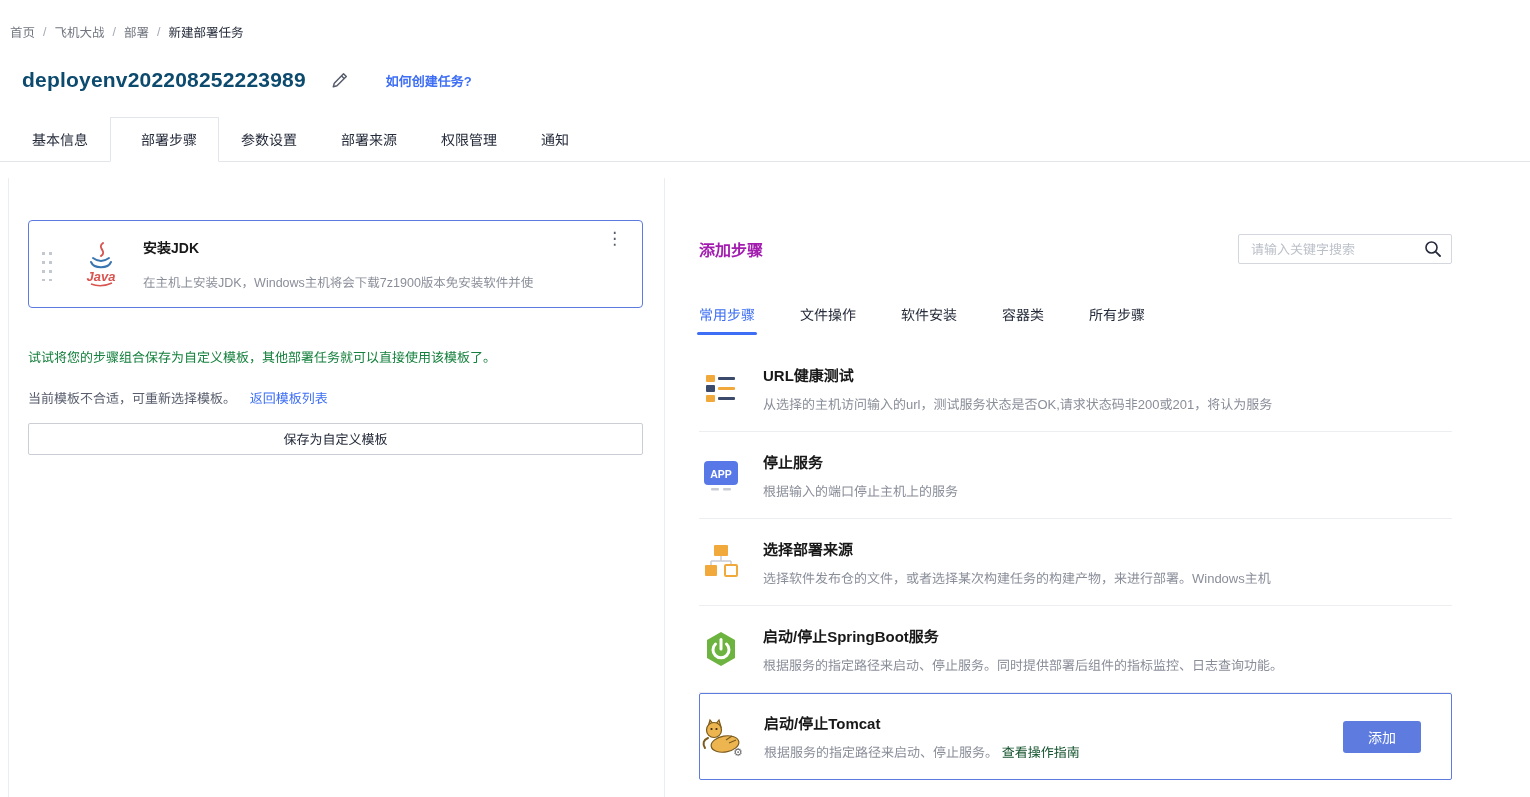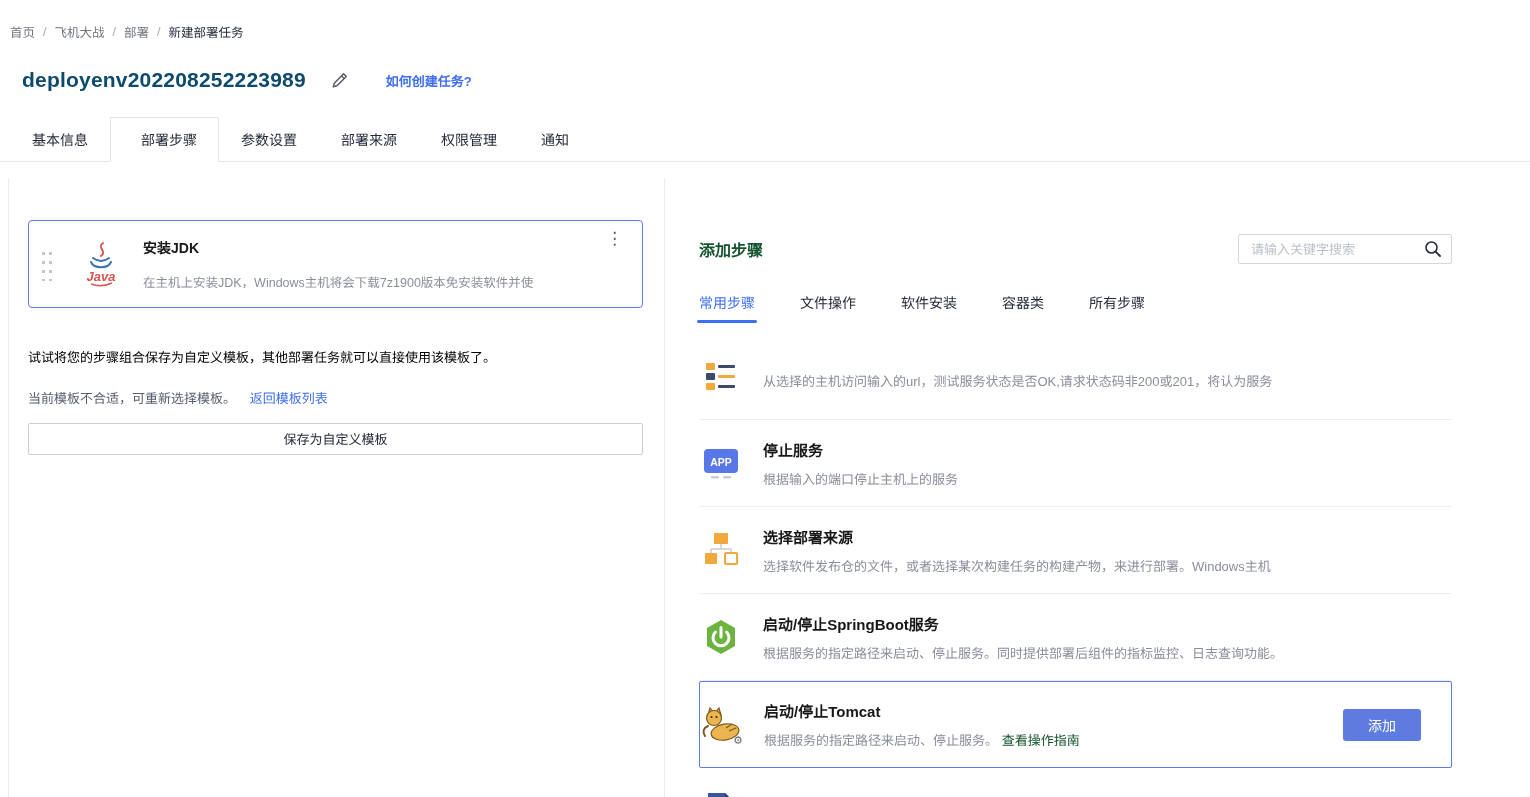--- a/index.html
+++ b/index.html
@@ -40,37 +40,37 @@
                display: flex; align-items: center; position: relative; padding-left: 10px; cursor: pointer; background:#fff; }
   .drag-handle { width: 14px; height: 34px; flex: none; cursor: grab;
                  background-image: radial-gradient(circle, #c3c7d0 1.6px, transparent 1.9px);
                  background-size: 7px 9px; background-position: 1px 2px; }
   .card-icon { margin-left: 28px; flex: none; display: flex; }
   .card-text { margin-left: 22px; min-width: 0; flex: 1; padding-right: 34px; }
   .card-title { font-size: 14px; font-weight: 700; color: #181818; }
   .card-desc { margin-top: 15px; font-size: 12.5px; color: #8a8e99; white-space: nowrap; overflow: hidden; }
   .kebab { position: absolute; top: 7px; right: 15px; font-size: 17px; color: #575d6c; line-height: 1; cursor: pointer; padding: 2px 4px; }
 
-  .tip { margin-top: 40px; font-size: 13px; color: #000000; line-height: 1.5; }
+  .tip { margin-top: 40px; font-size: 13px; color: #15803d; line-height: 1.5; }
   .hint-row { margin-top: 20px; font-size: 13px; color: #575d6c; }
   .hint-link { color: #3d6ef5; margin-left: 10px; text-decoration: none; cursor: pointer; }
   .save-btn { margin-top: 16px; width: 100%; height: 32px; background: #fff; border: 1px solid #ccced6;
               border-radius: 2px; font-size: 13px; color: #252b3a; cursor: pointer; font-family: inherit; }
 
   
   .panel-header { display: flex; justify-content: space-between; align-items: center; margin-top: 56px; }
-  .panel-title { font-size: 16px; font-weight: 700; color: #14532d; }
+  .panel-title { font-size: 16px; font-weight: 700; color: #a21caf; }
   .search-box { width: 214px; height: 30px; border: 1px solid #d4d7de; border-radius: 2px;
                 display: flex; align-items: center; padding: 0 9px 0 10px; background: #fff; }
   .search-input { border: none; outline: none; flex: 1; min-width: 0; font-size: 13px; color: #252b3a; font-family: inherit; }
   .search-input::placeholder { color: #bcc0c9; }
   .search-icon { flex: none; display: flex; cursor: pointer; }
 
   
-  .cat-tabs { display: flex; gap: 45px; margin-top: 28px; }
+  .cat-tabs { display: flex; gap: 45px; margin-top: 40px; }
   .cat-tab { font-size: 14px; color: #252b3a; padding-bottom: 11px; cursor: pointer; position: relative; }
   .cat-tab.active { color: #3d6ef5; }
   .cat-tab.active::after { content: ""; position: absolute; left: -2px; right: -2px; bottom: 0; height: 3px;
                            background: #3d6ef5; border-radius: 2px; }
 
   
   .steps { margin-top: 10px; }
   .step-row { display: flex; align-items: center; min-height: 87px; border-bottom: 1px solid #eceef2; cursor: pointer; }
   .step-row.highlighted { border: 1px solid #5e7ce0; border-radius: 2px; padding-right: 30px; }
   .step-icon { width: 44px; flex: none; display: flex; justify-content: center; }
@@ -178,20 +178,21 @@
             <svg width="36" height="36" viewBox="0 0 36 36">
               <rect x="3" y="5" width="9" height="7" rx="1" fill="#f2a93b"></rect>
               <rect x="15" y="7" width="17" height="3" rx="1" fill="#3b4a6b"></rect>
               <rect x="3" y="15" width="9" height="7" rx="1" fill="#3b4a6b"></rect>
               <rect x="15" y="17" width="17" height="3" rx="1" fill="#f2a93b"></rect>
               <rect x="3" y="25" width="9" height="7" rx="1" fill="#f2a93b"></rect>
               <rect x="15" y="27" width="17" height="3" rx="1" fill="#3b4a6b"></rect>
             </svg>
           </span>
           <div class="step-text">
+            <div class="step-title">URL健康测试</div>
             <div class="step-desc">从选择的主机访问输入的url，测试服务状态是否OK,请求状态码非200或201，将认为服务</div>
           </div>
         </div>
 
         <div class="step-row">
           <span class="step-icon">
             <svg width="36" height="36" viewBox="0 0 36 36">
               <rect x="1" y="4" width="34" height="24" rx="4" fill="#5878e8"></rect>
               <text x="18" y="20.5" text-anchor="middle" font-size="10.5" font-weight="bold" fill="#fff" font-family="'Liberation Sans',sans-serif">APP</text>
               <rect x="8" y="31" width="8" height="2.5" rx="1" fill="#c9ccd4"></rect>

